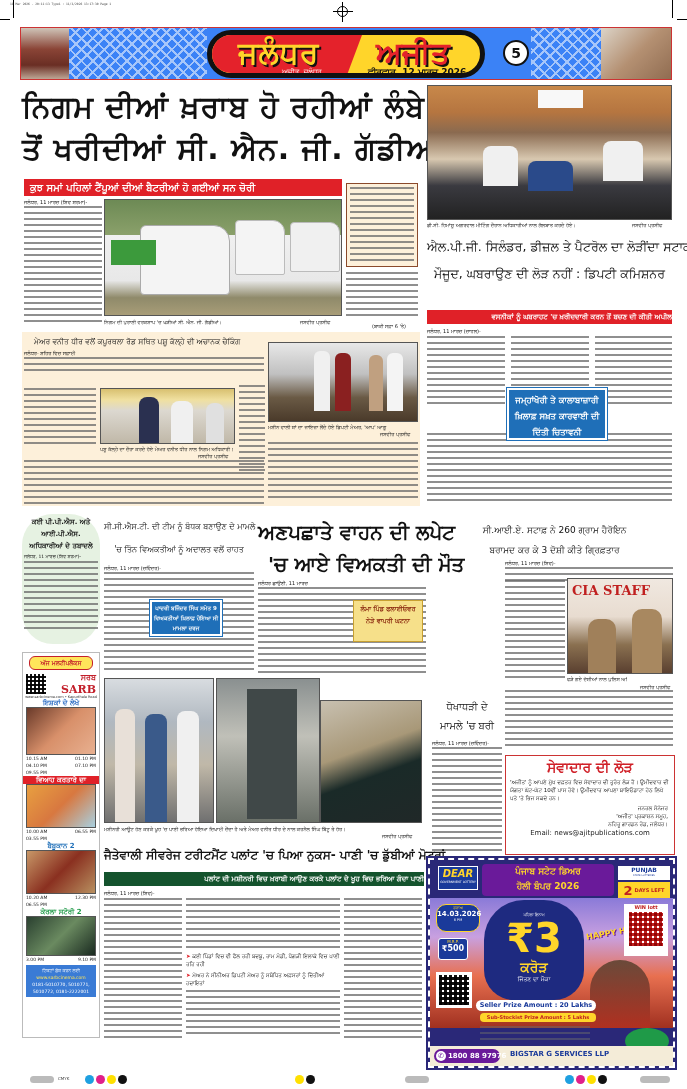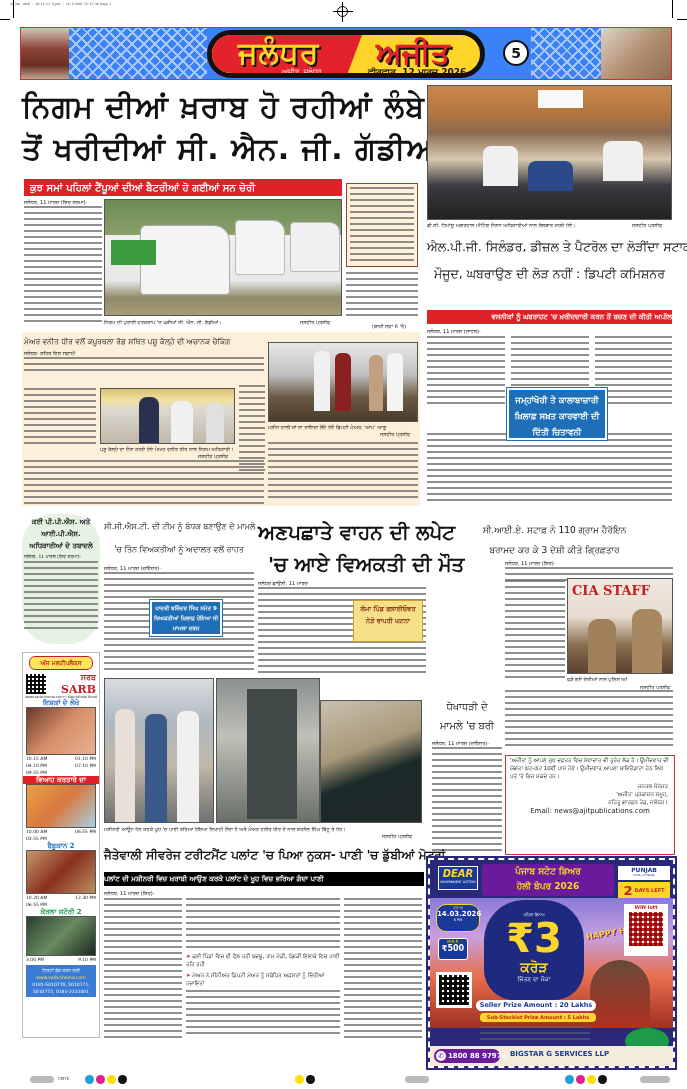--- a/index.html
+++ b/index.html
@@ -24,21 +24,21 @@
   .mast-red { left:0; top:0; width:150px; height:48px; background:#e4222b; clip-path: polygon(0 0,100% 0,88% 100%,0 100%); }
   .mast-title-1 { left:26px; top:0; font-size:30px; font-weight:bold; color:#ffd52a; text-shadow:2px 2px 0 #111; letter-spacing:1px; }
   .mast-title-2 { left:164px; top:0; font-size:30px; font-weight:bold; color:#e4222b; text-shadow:2px 2px 0 #111; }
   .mast-sub-l { left:70px; top:33px; font-size:7px; color:#fff; }
   .mast-date { left:156px; top:32px; font-size:9px; color:#111; font-weight:bold; }
   .mast-page { left:482px; top:12px; width:26px; height:26px; border-radius:50%; background:#fff; border:2px solid #111; font-size:14px; font-weight:bold; text-align:center; line-height:22px; }
 
   
   .h-xl { font-family: "DejaVu Sans", sans-serif; font-weight: bold; color:#111; letter-spacing:1px; }
   .red-bar { background:#e02128; color:#fff; font-weight:bold; white-space:nowrap; overflow:hidden; }
-  .green-bar { background:#000000; color:#fff; font-weight:bold; white-space:nowrap; overflow:hidden; text-align:left; }
+  .green-bar { background:#14532d; color:#fff; font-weight:bold; white-space:nowrap; overflow:hidden; text-align:right; }
   .blue-box { background:#1f6fb8; color:#fff; font-weight:bold; text-align:center; border:2px solid #fff; outline:1px solid #1f6fb8; }
   .yellow-box { background:#f6e08a; border:1px solid #c8a030; color:#8b2a10; font-weight:bold; text-align:center; }
   .tan-bg { background:#fdf0da; }
   .green-bg { background:#e6f2e2; }
   .caption { font-size:5px; color:#222; white-space:nowrap; overflow:hidden; }
   .credit { font-size:5px; color:#222; }
   .photo { border:1px solid #555; overflow:hidden; }
 
   
   .txt { background-image: repeating-linear-gradient(180deg, #6a6a6a 0 2px, transparent 2px 6px); opacity:.75; }
@@ -119,21 +119,21 @@
 <div class="abs" style="left:427px;top:328px;width:245px;height:180px;">
   <div style="font-size:5px;">ਜਲੰਧਰ, 11 ਮਾਰਚ (ਚਾਹਲ)-</div>
   <div class="abs txt" style="left:0;top:8px;width:78px;height:70px;"></div>
   <div class="abs txt" style="left:84px;top:8px;width:78px;height:50px;"></div>
   <div class="abs txt" style="left:168px;top:8px;width:77px;height:70px;"></div>
   <div class="abs txt" style="left:0;top:105px;width:245px;height:70px;"></div>
 </div>
 <div class="abs blue-box" style="left:507px;top:388px;width:100px;height:52px;font-size:8.5px;line-height:16px;padding:2px;">ਜਮ੍ਹਾਂਖੋਰੀ ਤੇ ਕਾਲਾਬਾਜ਼ਾਰੀ ਖ਼ਿਲਾਫ਼ ਸਖ਼ਤ ਕਾਰਵਾਈ ਦੀ ਦਿੱਤੀ ਚਿਤਾਵਨੀ</div>
 
 <div class="abs tan-bg" style="left:22px;top:332px;width:398px;height:174px;"></div>
-<div class="abs h-xl" style="left:22px;top:335px;width:240px;font-size:7.5px;line-height:14px;white-space:nowrap;letter-spacing:0;text-align:left;padding-left:2px;font-weight:normal;">ਮੇਅਰ ਵਨੀਤ ਧੀਰ ਵਲੋਂ ਕਪੂਰਥਲਾ ਰੋਡ ਸਥਿਤ ਪਸ਼ੂ ਕੱਲ੍ਹੇ ਦੀ ਅਚਾਨਕ ਚੈਕਿੰਗ</div>
+<div class="abs h-xl" style="left:22px;top:335px;width:240px;font-size:7.5px;line-height:14px;white-space:nowrap;letter-spacing:0;text-align:left;padding-left:12px;font-weight:normal;">ਮੇਅਰ ਵਨੀਤ ਧੀਰ ਵਲੋਂ ਕਪੂਰਥਲਾ ਰੋਡ ਸਥਿਤ ਪਸ਼ੂ ਕੱਲ੍ਹੇ ਦੀ ਅਚਾਨਕ ਚੈਕਿੰਗ</div>
 <div class="abs" style="left:24px;top:350px;width:240px;height:25px;">
   <div style="font-size:5px;">ਜਲੰਧਰ- ਸ਼ਹਿਰ ਵਿਚ ਸਫ਼ਾਈ</div>
   <div class="txt" style="height:18px;"></div>
 </div>
 <div class="abs photo" style="left:100px;top:388px;width:135px;height:56px;background:linear-gradient(180deg,#d8c070 0%,#f0e0a0 20%,#dcd8d0 40%,#c0b8a8 100%);">
   <div class="abs" style="left:38px;top:8px;width:20px;height:46px;background:#2a3050;border-radius:8px 8px 0 0;"></div>
   <div class="abs" style="left:70px;top:12px;width:22px;height:42px;background:#f0f0f0;border-radius:8px 8px 0 0;"></div>
   <div class="abs" style="left:105px;top:14px;width:18px;height:40px;background:#e0e0e0;border-radius:8px 8px 0 0;"></div>
 </div>
 <div class="abs txt" style="left:24px;top:388px;width:72px;height:56px;"></div>
@@ -166,21 +166,21 @@
 <div class="abs blue-box" style="left:150px;top:600px;width:72px;height:36px;font-size:5.5px;line-height:10px;padding:1px;">ਪਾਦਰੀ ਬਜਿੰਦਰ ਸਿੰਘ ਸਮੇਤ 9 ਵਿਅਕਤੀਆਂ ਖ਼ਿਲਾਫ਼ ਹੋਇਆ ਸੀ ਮਾਮਲਾ ਦਰਜ</div>
 
 <div class="abs h-xl" style="left:258px;top:514px;width:170px;font-size:20px;line-height:36px;white-space:nowrap;letter-spacing:0;">ਅਣਪਛਾਤੇ ਵਾਹਨ ਦੀ ਲਪੇਟ</div>
 <div class="abs h-xl" style="left:268px;top:546px;width:160px;font-size:20px;line-height:36px;white-space:nowrap;letter-spacing:0;">'ਚ ਆਏ ਵਿਅਕਤੀ ਦੀ ਮੌਤ</div>
 <div class="abs" style="left:258px;top:580px;width:168px;height:95px;">
   <div style="font-size:5px;">ਜਲੰਧਰ ਛਾਉਣੀ, 11 ਮਾਰਚ</div>
   <div class="txt" style="height:86px;"></div>
 </div>
 <div class="abs yellow-box" style="left:353px;top:600px;width:70px;height:42px;font-size:6.5px;line-height:12px;padding:2px;">ਲੰਮਾ ਪਿੰਡ ਫਲਾਈਓਵਰ ਨੇੜੇ ਵਾਪਰੀ ਘਟਨਾ</div>
 
-<div class="abs h-xl" style="left:432px;top:520px;width:245px;font-size:9px;line-height:20px;white-space:nowrap;letter-spacing:0;text-align:center;font-weight:normal;">ਸੀ.ਆਈ.ਏ. ਸਟਾਫ਼ ਨੇ 110 ਗ੍ਰਾਮ ਹੈਰੋਇਨ</div>
+<div class="abs h-xl" style="left:432px;top:520px;width:245px;font-size:9px;line-height:20px;white-space:nowrap;letter-spacing:0;text-align:center;font-weight:normal;">ਸੀ.ਆਈ.ਏ. ਸਟਾਫ਼ ਨੇ 260 ਗ੍ਰਾਮ ਹੈਰੋਇਨ</div>
 <div class="abs h-xl" style="left:432px;top:540px;width:245px;font-size:9px;line-height:20px;white-space:nowrap;letter-spacing:0;text-align:center;font-weight:normal;">ਬਰਾਮਦ ਕਰ ਕੇ 3 ਦੋਸ਼ੀ ਕੀਤੇ ਗ੍ਰਿਫ਼ਤਾਰ</div>
 <div class="abs" style="left:505px;top:560px;width:168px;height:20px;">
   <div style="font-size:5px;">ਜਲੰਧਰ, 11 ਮਾਰਚ (ਸ਼ਿਵ)-</div>
   <div class="txt" style="height:14px;"></div>
 </div>
 <div class="abs txt" style="left:505px;top:580px;width:60px;height:100px;"></div>
 <div class="abs photo" style="left:567px;top:578px;width:106px;height:96px;background:linear-gradient(180deg,#f0e8e0 0%,#e8dcd0 40%,#8a7050 70%,#5a4030 100%);">
   <div class="abs" style="left:4px;top:4px;font-size:13px;font-weight:bold;color:#c02020;font-family:'DejaVu Serif',serif;">CIA STAFF</div>
   <div class="abs" style="left:20px;top:40px;width:28px;height:56px;background:#a0805a;border-radius:10px 10px 0 0;"></div>
   <div class="abs" style="left:64px;top:30px;width:30px;height:66px;background:#a88860;border-radius:10px 10px 0 0;"></div>
@@ -274,20 +274,21 @@
     </div>
 
   <div class="cin-foot">
     <div>ਟਿਕਟਾਂ ਬੁੱਕ ਕਰਨ ਲਈ</div>
     <div style="color:#ffe55a;">www.sarbcinema.com</div>
     <div>0181-5010770, 5010771, 5010772, 0181-2222001</div>
   </div>
 </div>
 
 <div class="abs sewadar">
+  <div style="text-align:center;font-size:14px;font-weight:bold;color:#d02028;line-height:22px;">ਸੇਵਾਦਾਰ ਦੀ ਲੋੜ</div>
   <div style="font-size:5.5px;line-height:8px;padding:0 4px;">'ਅਜੀਤ' ਨੂੰ ਆਪਣੇ ਮੁੱਖ ਦਫ਼ਤਰ ਵਿਚ ਸੇਵਾਦਾਰ ਦੀ ਤੁਰੰਤ ਲੋੜ ਹੈ। ਉਮੀਦਵਾਰ ਦੀ ਯੋਗਤਾ ਘੱਟ-ਘੱਟ 10ਵੀਂ ਪਾਸ ਹੋਵੇ। ਉਮੀਦਵਾਰ ਆਪਣਾ ਬਾਇਓਡਾਟਾ ਹੇਠ ਲਿਖੇ ਪਤੇ 'ਤੇ ਭਿਜ ਸਕਦੇ ਹਨ।</div>
   <div style="font-size:5.5px;line-height:8px;text-align:right;padding:2px 6px 0;">
     <div>ਜਨਰਲ ਮੈਨੇਜਰ</div>
     <div>'ਅਜੀਤ' ਪ੍ਰਕਾਸ਼ਨ ਸਮੂਹ,</div>
     <div>ਨਹਿਰੂ ਗਾਰਡਨ ਰੋਡ, ਜਲੰਧਰ।</div>
   </div>
   <div style="font-size:7px;text-align:center;color:#222;padding-top:1px;">Email: news@ajitpublications.com</div>
 </div>
 
 <div class="abs lottery">

